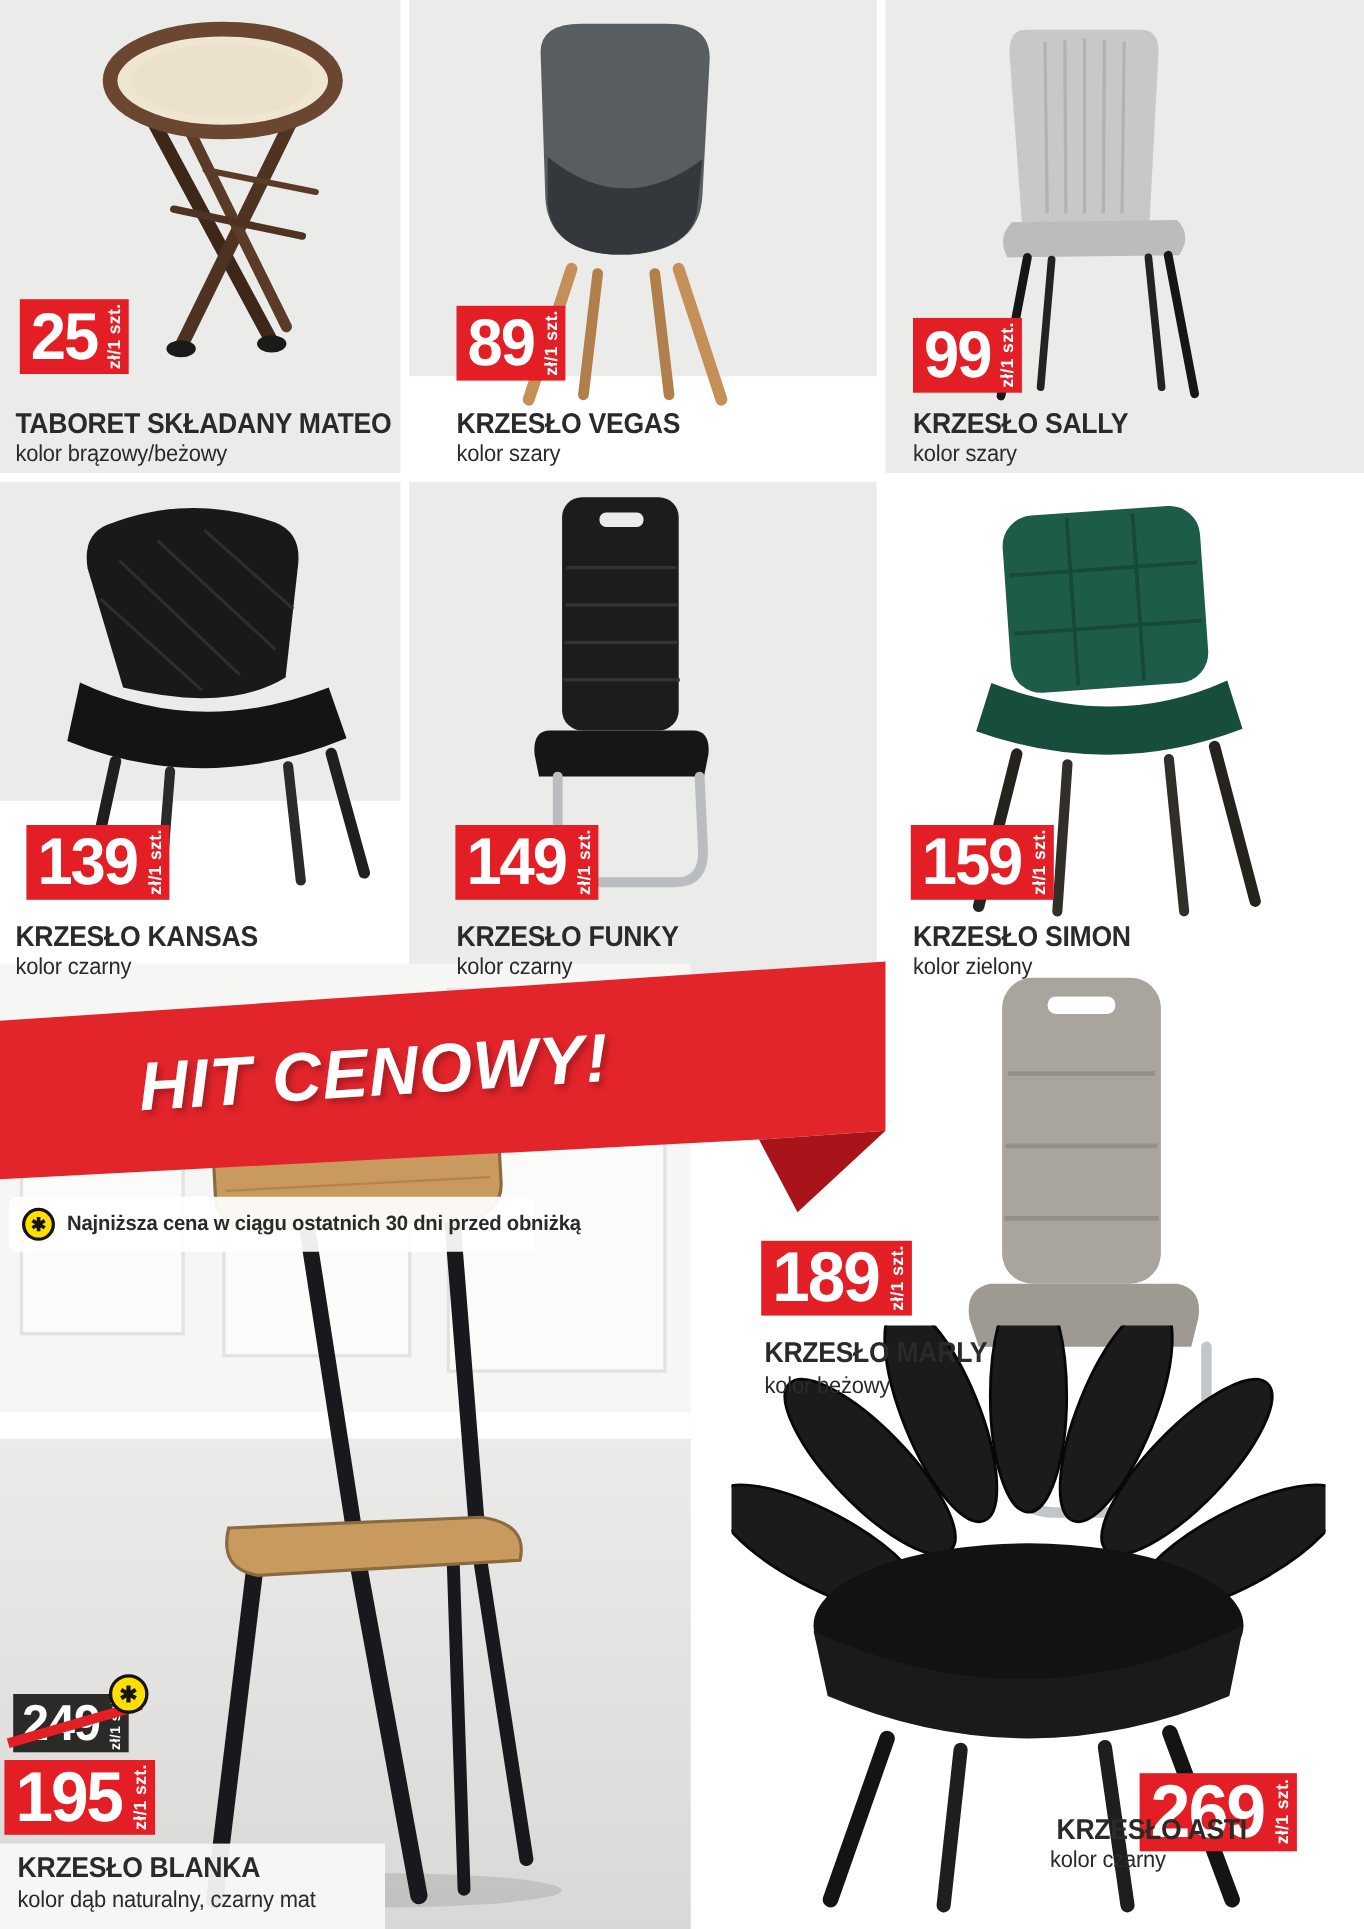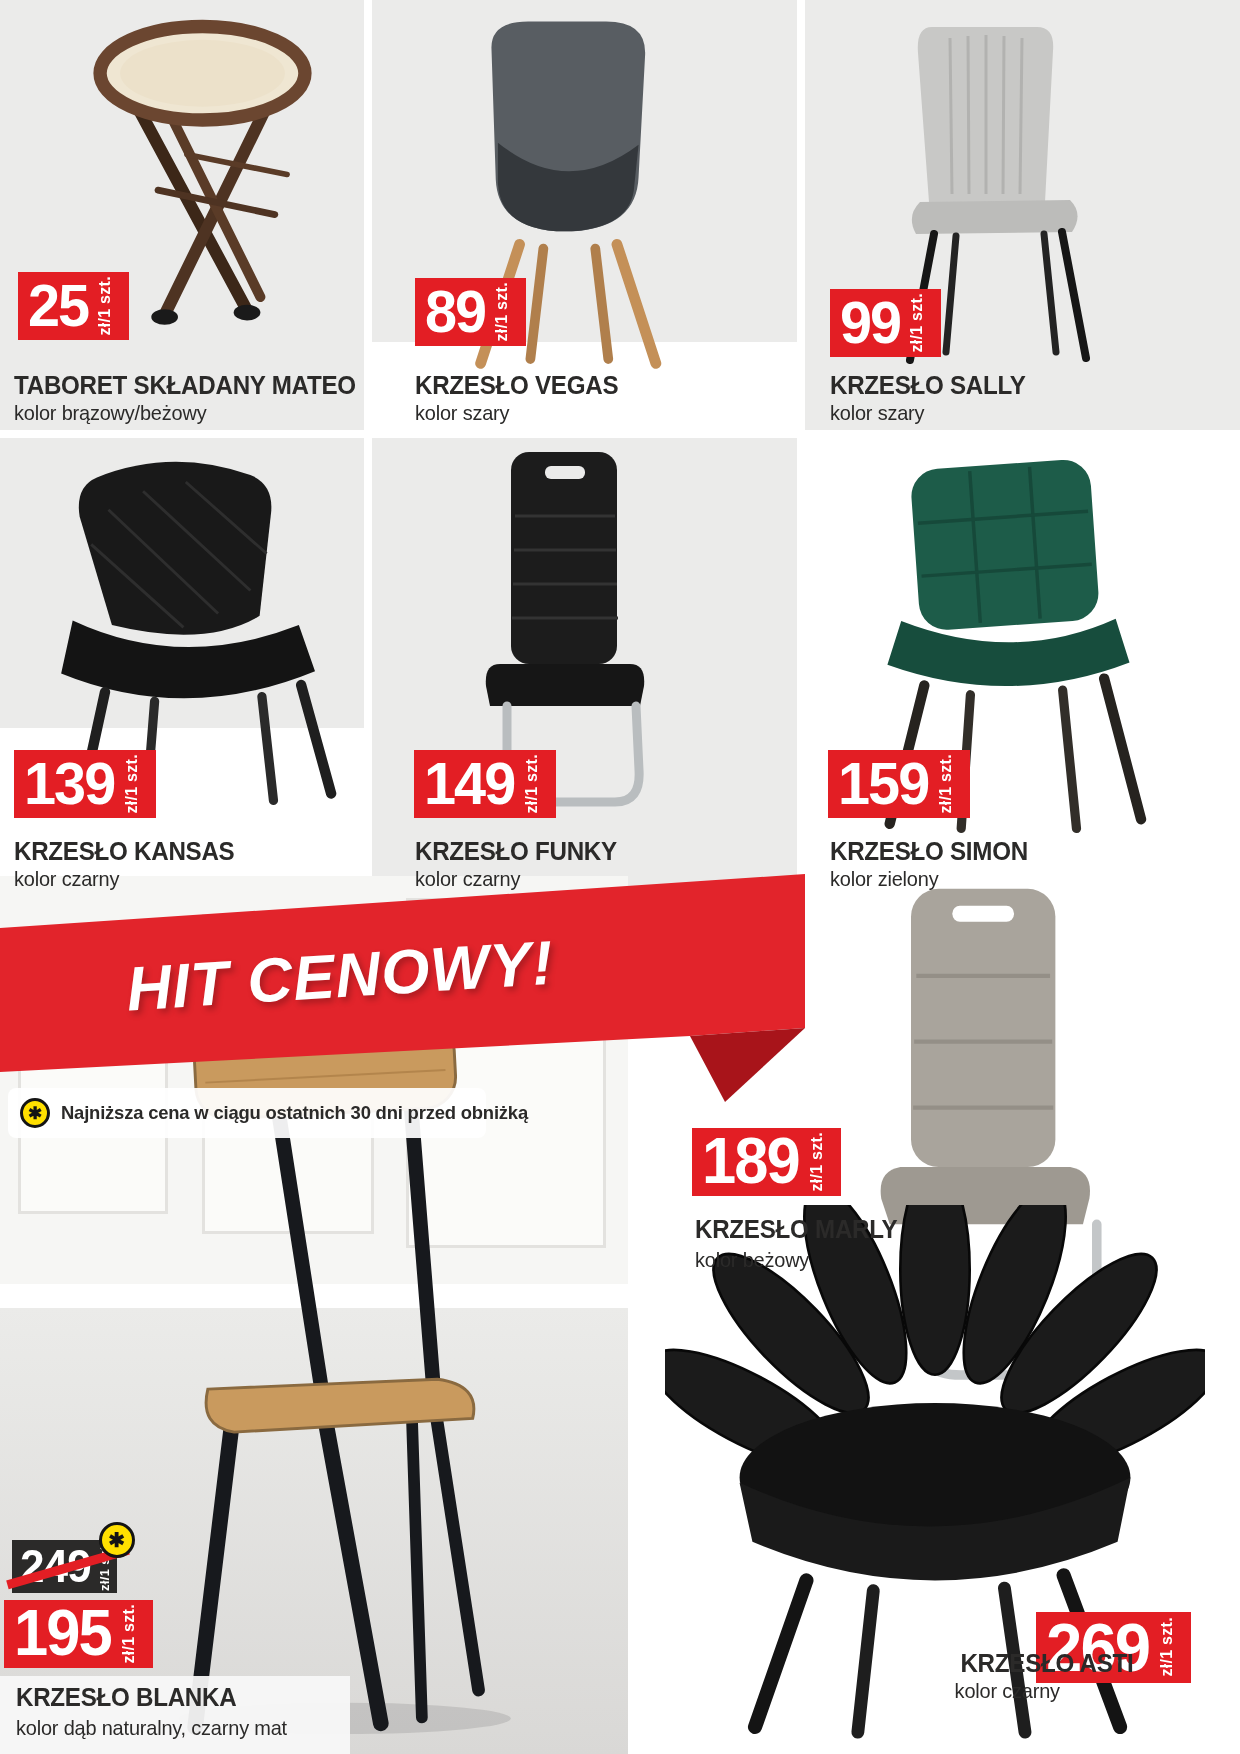--- a/index.html
+++ b/index.html
@@ -2,21 +2,21 @@
 <html><head>
 <meta charset="utf-8">
 <style>
   html,body{margin:0;padding:0;}
   body{width:1240px;height:1754px;position:relative;overflow:hidden;background:#ffffff;
        font-family:"Liberation Sans", sans-serif;color:#2b2a29;}
   .abs{position:absolute;}
   .tile{position:absolute;background:#ebebea;}
   
   .badge{position:absolute;background:#e31e24;color:#fff;display:flex;align-items:center;
-         padding:4px 16px 4px 10px;z-index:5;}
+         padding:4px 4px 4px 10px;z-index:5;}
   .badge .price{font-weight:700;font-size:60px;line-height:.92;letter-spacing:-2px;
                 transform:scaleX(.96);transform-origin:left center;white-space:nowrap;}
   .badge .unit{writing-mode:vertical-rl;transform:rotate(180deg);font-weight:700;
                font-size:16px;letter-spacing:.3px;margin-left:6px;line-height:1;white-space:nowrap;}
   .badge.big .price{font-size:64px;}
   .badge.xl .price{font-size:68px;}
   .badge.old{background:#2b2a29;padding:2px 6px 2px 8px;}
   .badge.old .price{font-size:46px;letter-spacing:-1px;}
   .badge.old .unit{font-size:13px;margin-left:4px;}
   .strike{position:absolute;left:-7%;top:44%;width:120%;height:9px;background:#e31e24;
@@ -151,21 +151,21 @@
   <span class="unit">zł/1 szt.</span>
 </div>
 
 <div class="pname" style="left:14px;top:372px">TABORET SKŁADANY MATEO</div>
 <div class="pcolor" style="left:14px;top:401px">kolor brązowy/beżowy</div>
 <div class="pname" style="left:415px;top:372px">KRZESŁO VEGAS</div>
 <div class="pcolor" style="left:415px;top:401px">kolor szary</div>
 <div class="pname" style="left:830px;top:372px">KRZESŁO SALLY</div>
 <div class="pcolor" style="left:830px;top:401px">kolor szary</div>
 
-<div class="badge" style="left:14px;top:750px">
+<div class="badge" style="left:24px;top:750px">
   <span class="price">139</span>
   <span class="unit">zł/1 szt.</span>
 </div>
 <div class="badge" style="left:414px;top:750px">
   <span class="price">149</span>
   <span class="unit">zł/1 szt.</span>
 </div>
 <div class="badge" style="left:828px;top:750px">
   <span class="price">159</span>
   <span class="unit">zł/1 szt.</span>

